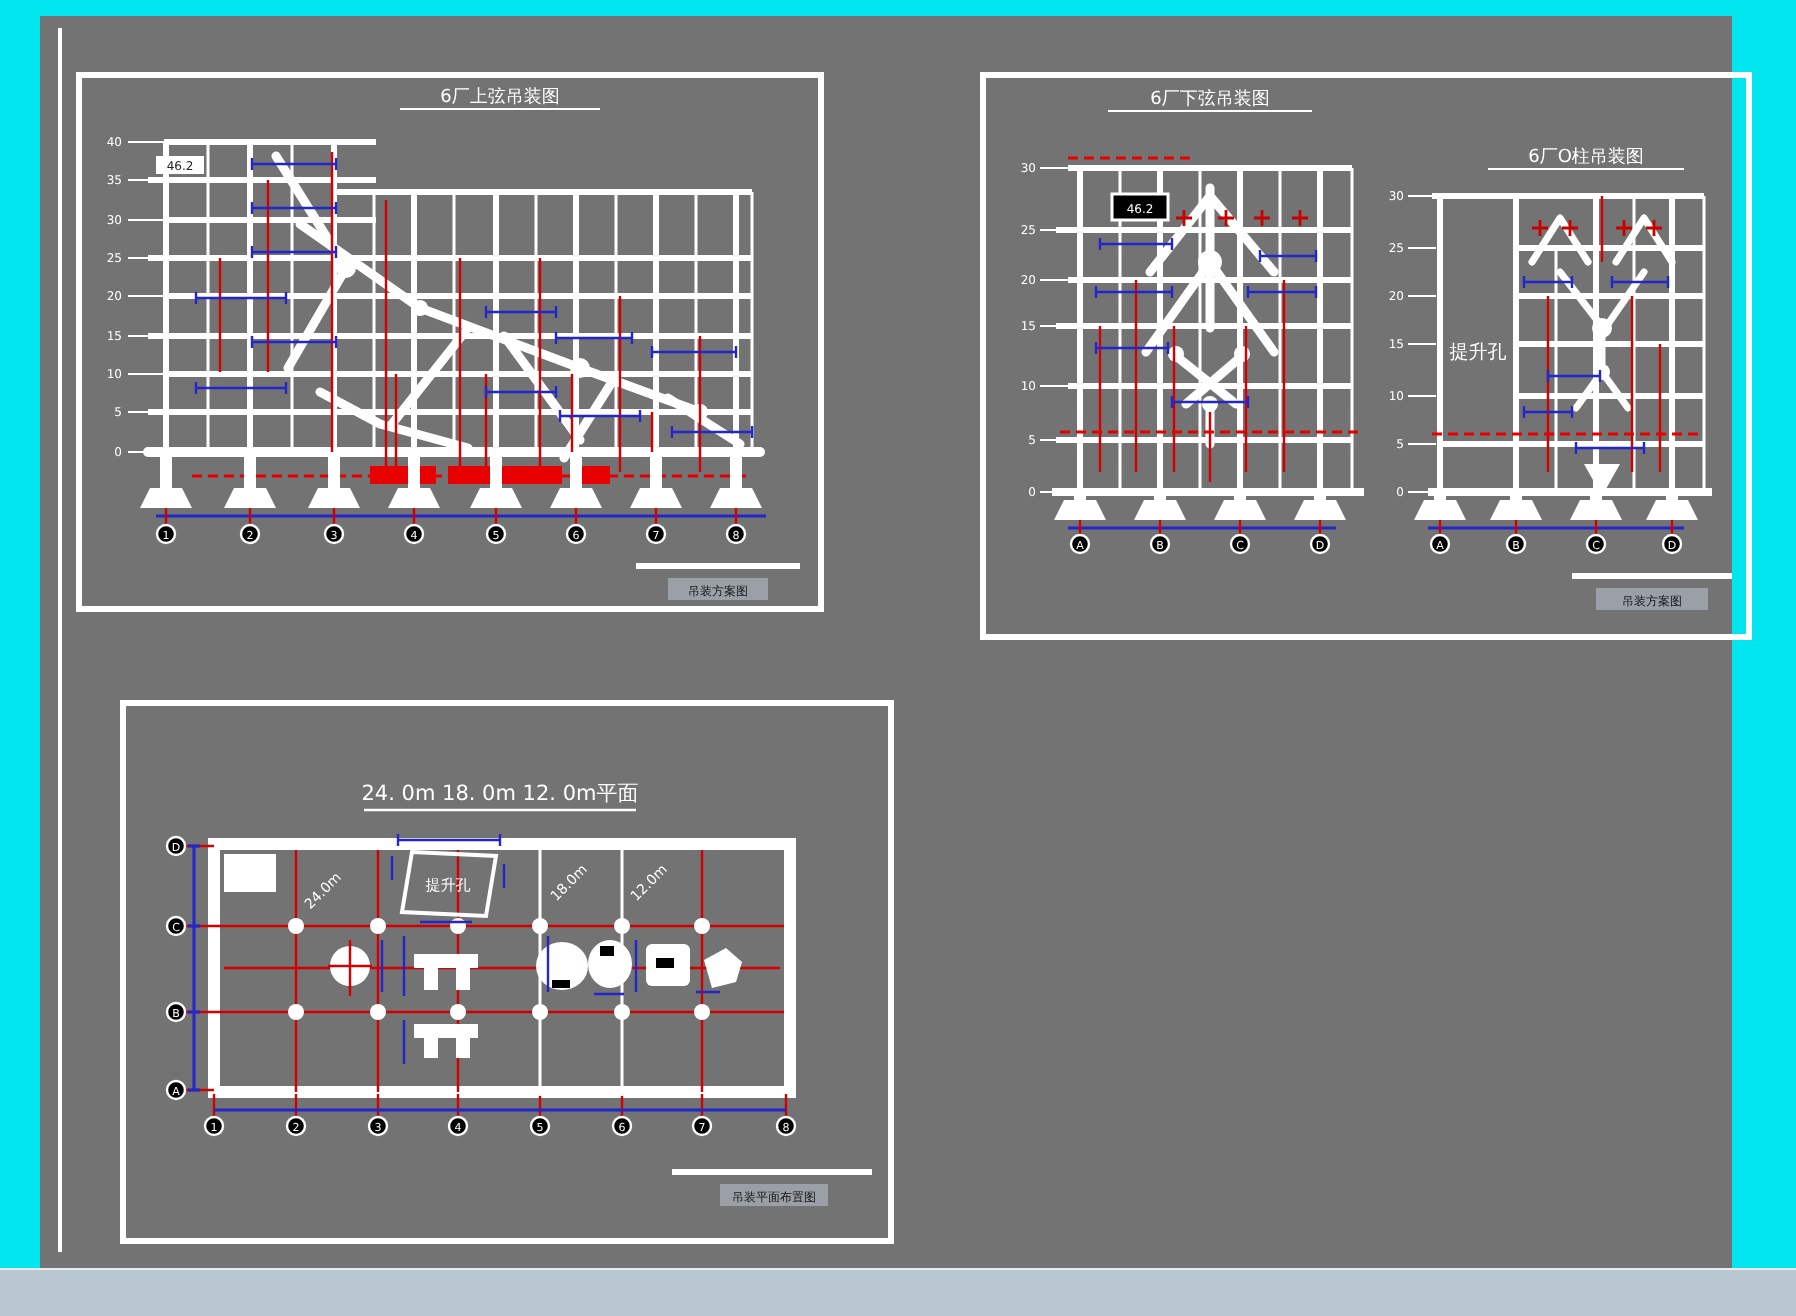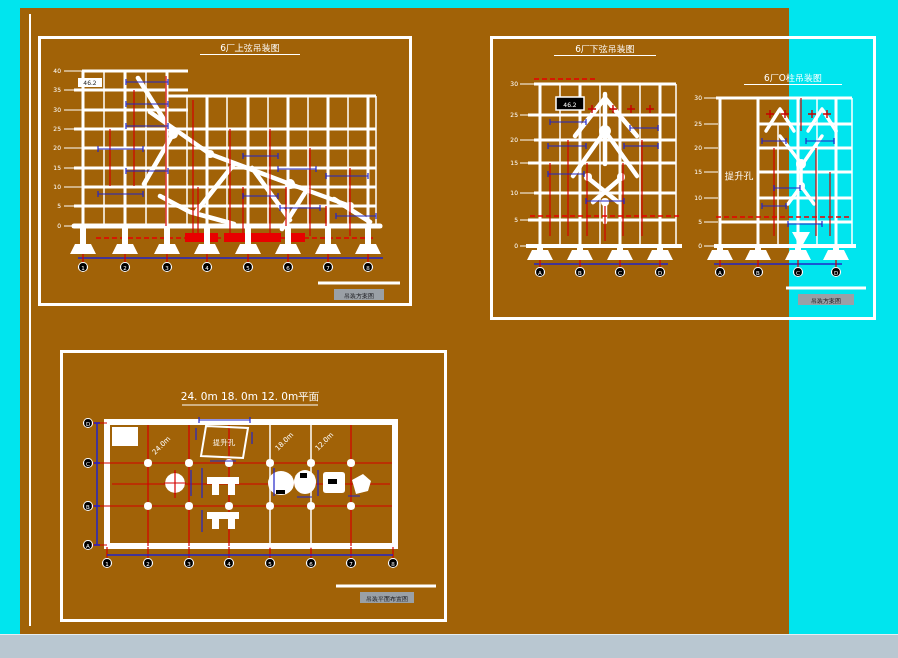--- a/index.html
+++ b/index.html
@@ -1,21 +1,21 @@
 <!DOCTYPE html>
 <html><head>
 <meta charset="utf-8">
 <style>
   html,body{margin:0;padding:0;}
   body{
     width:898px;height:658px;position:relative;overflow:hidden;
     background:#00e5ee;
     font-family:"DejaVu Sans",sans-serif;
   }
-  .canvas{position:absolute;left:20px;top:8px;width:769px;height:626px;background:#a16207;}
+  .canvas{position:absolute;left:20px;top:8px;width:846px;height:626px;background:#737373;}
   .left-edge-line{position:absolute;left:9px;top:6px;width:2px;height:612px;background:#fff;}
   .bottom-bar{position:absolute;left:0;top:634px;width:898px;height:24px;background:#b9c7d1;border-top:1px solid #e6eef2;}
   svg{position:absolute;display:block;}
   .d1{left:18px;top:28px;}   
   .d2{left:470px;top:28px;}
   .d3{left:40px;top:342px;}
 
   .w1{stroke:#fff;stroke-width:1;fill:none}
   .w15{stroke:#fff;stroke-width:1.5;fill:none}
   .w2{stroke:#fff;stroke-width:2;fill:none}

